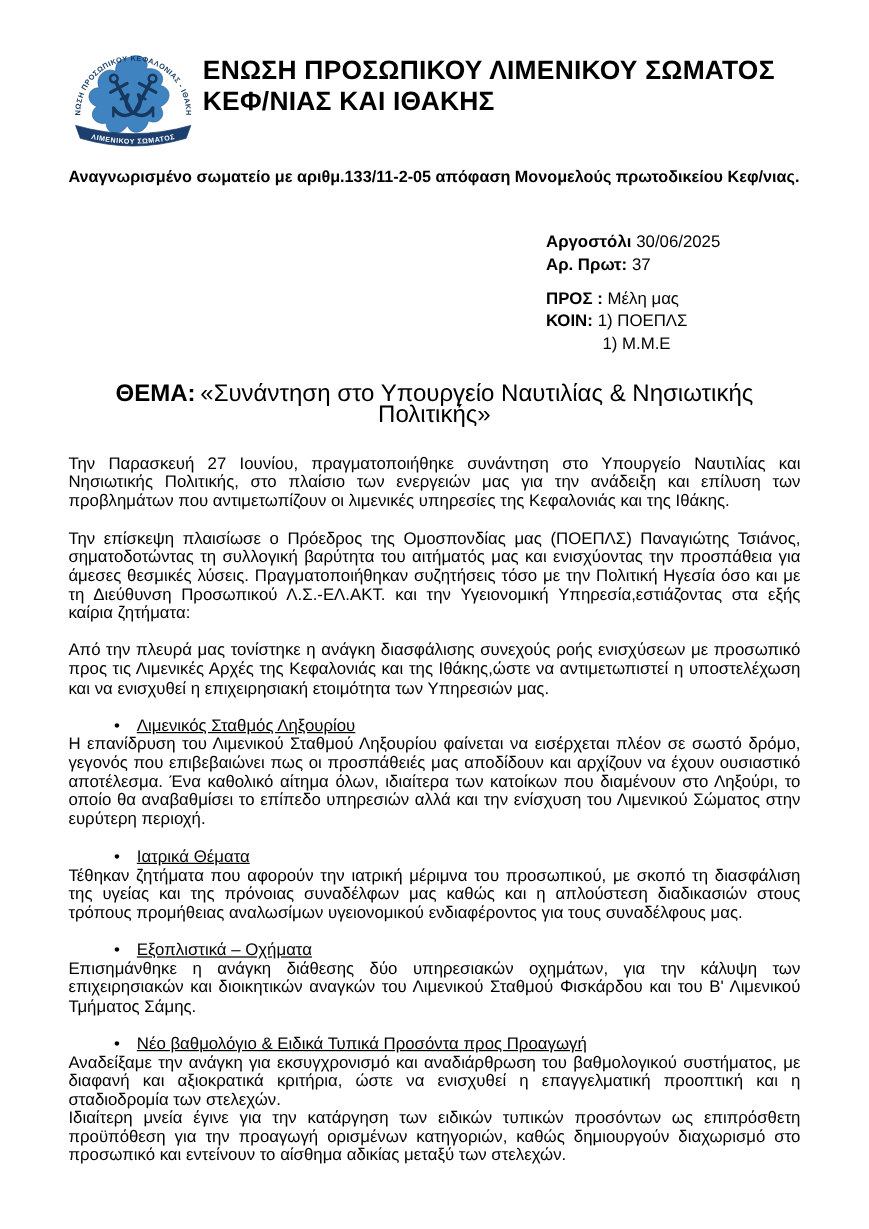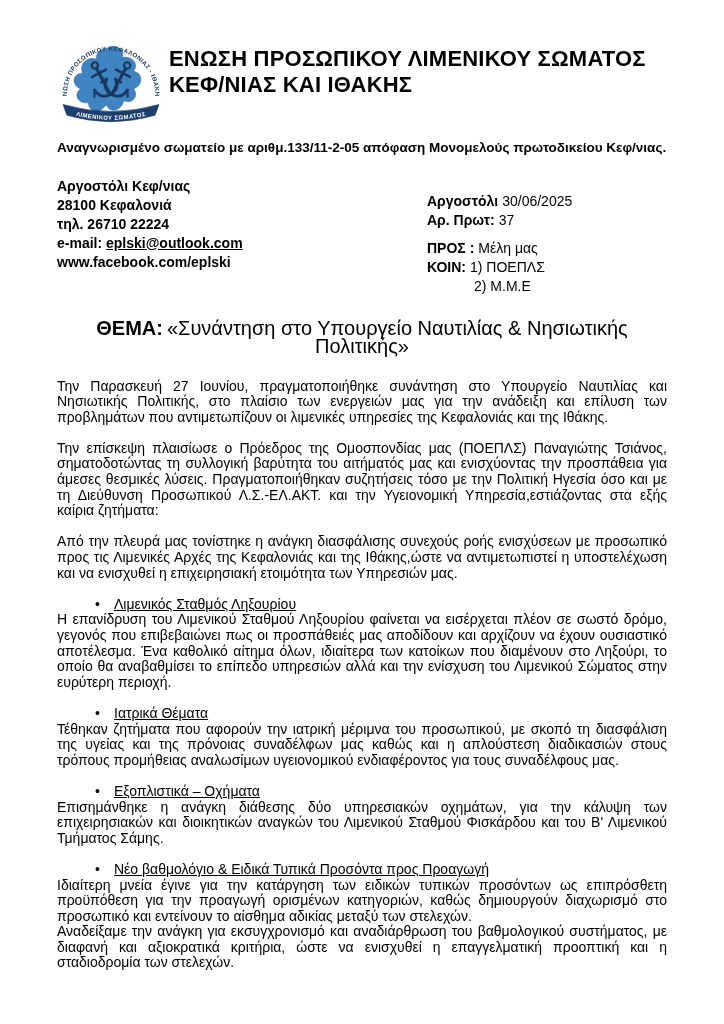--- a/index.html
+++ b/index.html
@@ -18,21 +18,21 @@
   .logo-wrap { width:108px; height:96px; flex:none; }
   .title-block { flex:1; text-align:left; padding-top:12px; padding-left:4px; }
   .org-title { font-weight:bold; font-size:22px; line-height:26px; letter-spacing:0.2px; }
 
   .registration { font-weight:bold; font-size:13.5px; line-height:16.5px; margin-top:10px; }
 
   
   .info { position:relative; margin-top:20px; height:122px; }
   .contact { font-weight:bold; font-size:14px; line-height:19px; }
   .email-link { text-decoration:underline; }
-  .meta { position:absolute; left:370px; top:15px; font-size:14px; line-height:19px; }
+  .meta { position:absolute; left:398px; top:15px; font-size:14px; line-height:19px; }
   .meta .lbl { font-weight:bold; margin-right:4px; }
   .meta-gap { height:9px; }
   .cc2 { padding-left:47px; }
 
   
   .subject { margin-top:20px; font-size:20px; line-height:18px;text-align:center; }
   .subject .lbl { font-weight:bold; margin-right:4px; }
 
   
   .letter-body { margin-top:24px; font-size:14px; line-height:15.6px; }
@@ -85,46 +85,36 @@
         <div class="org-title">ΕΝΩΣΗ ΠΡΟΣΩΠΙΚΟΥ ΛΙΜΕΝΙΚΟΥ ΣΩΜΑΤΟΣ</div>
         <div class="org-title">ΚΕΦ/ΝΙΑΣ ΚΑΙ ΙΘΑΚΗΣ</div>
       </div>
     </div>
 
     <div class="registration">
       <div>Αναγνωρισμένο σωματείο με αριθμ.133/11-2-05 απόφαση Μονομελούς πρωτοδικείου Κεφ/νιας.</div>
     </div>
 
     <div class="info">
-      <div class="contact">
-        <div>Αργοστόλι  Κεφ/νιας</div>
-        <div>28100 Κεφαλονιά</div>
-        <div>τηλ.  26710 22224</div>
-        <div>
-          <span>e-mail:</span>
-          <span class="email-link">eplski@outlook.com</span>
-        </div>
-        <div>www.facebook.com/eplski</div>
-      </div>
 
       <div class="meta">
         <div>
           <span class="lbl">Αργοστόλι</span><span>30/06/2025</span>
         </div>
         <div>
           <span class="lbl">Αρ. Πρωτ:</span><span>37</span>
         </div>
         <div class="meta-gap"></div>
         <div>
           <span class="lbl">ΠΡΟΣ :</span><span>Μέλη μας</span>
         </div>
         <div>
           <span class="lbl">ΚΟΙΝ:</span><span>1) ΠΟΕΠΛΣ</span>
         </div>
-        <div class="cc2">2) Μ.Μ.Ε</div>
+        <div class="cc2">1) Μ.Μ.Ε</div>
       </div>
     </div>
 
     <div class="subject">
       <span class="lbl">ΘΕΜΑ:</span><span>«Συνάντηση στο Υπουργείο Ναυτιλίας &amp; Νησιωτικής Πολιτικής»</span>
     </div>
 
     <div class="letter-body">
       <p class="first">Την Παρασκευή 27 Ιουνίου, πραγματοποιήθηκε συνάντηση στο Υπουργείο Ναυτιλίας και Νησιωτικής Πολιτικής, στο πλαίσιο των ενεργειών μας για την ανάδειξη και επίλυση των προβλημάτων που αντιμετωπίζουν οι λιμενικές υπηρεσίες της Κεφαλονιάς και της Ιθάκης.</p>
       <p>Την επίσκεψη πλαισίωσε ο Πρόεδρος της Ομοσπονδίας μας (ΠΟΕΠΛΣ) Παναγιώτης Τσιάνος, σηματοδοτώντας τη συλλογική βαρύτητα του αιτήματός μας και ενισχύοντας την προσπάθεια για άμεσες θεσμικές λύσεις. Πραγματοποιήθηκαν συζητήσεις τόσο με την Πολιτική Ηγεσία όσο και με τη Διεύθυνση Προσωπικού Λ.Σ.-ΕΛ.ΑΚΤ. και την Υγειονομική Υπηρεσία,εστιάζοντας στα εξής καίρια ζητήματα:</p>
@@ -151,19 +141,19 @@
         <div class="topic-head">
           <span class="topic-bullet">•</span><span class="topic-title">Εξοπλιστικά – Οχήματα</span>
         </div>
         <p>Επισημάνθηκε η ανάγκη διάθεσης δύο υπηρεσιακών οχημάτων, για την κάλυψη των επιχειρησιακών και διοικητικών αναγκών του Λιμενικού Σταθμού Φισκάρδου και του Β' Λιμενικού Τμήματος Σάμης.</p>
       </div>
 
       <div class="topic">
         <div class="topic-head">
           <span class="topic-bullet">•</span><span class="topic-title">Νέο βαθμολόγιο &amp; Ειδικά Τυπικά Προσόντα προς Προαγωγή</span>
         </div>
+        <p>Αναδείξαμε την ανάγκη για εκσυγχρονισμό και αναδιάρθρωση του βαθμολογικού συστήματος, με διαφανή και αξιοκρατικά κριτήρια, ώστε να ενισχυθεί η επαγγελματική προοπτική και η σταδιοδρομία των στελεχών.</p>
         <p>Ιδιαίτερη μνεία έγινε για την κατάργηση των ειδικών τυπικών προσόντων ως επιπρόσθετη προϋπόθεση για την προαγωγή ορισμένων κατηγοριών, καθώς δημιουργούν διαχωρισμό στο προσωπικό και εντείνουν το αίσθημα αδικίας μεταξύ των στελεχών.</p>
-        <p>Αναδείξαμε την ανάγκη για εκσυγχρονισμό και αναδιάρθρωση του βαθμολογικού συστήματος, με διαφανή και αξιοκρατικά κριτήρια, ώστε να ενισχυθεί η επαγγελματική προοπτική και η σταδιοδρομία των στελεχών.</p>
       </div>
     </div>
 
   </div>
 </div>
 
 </body></html>

